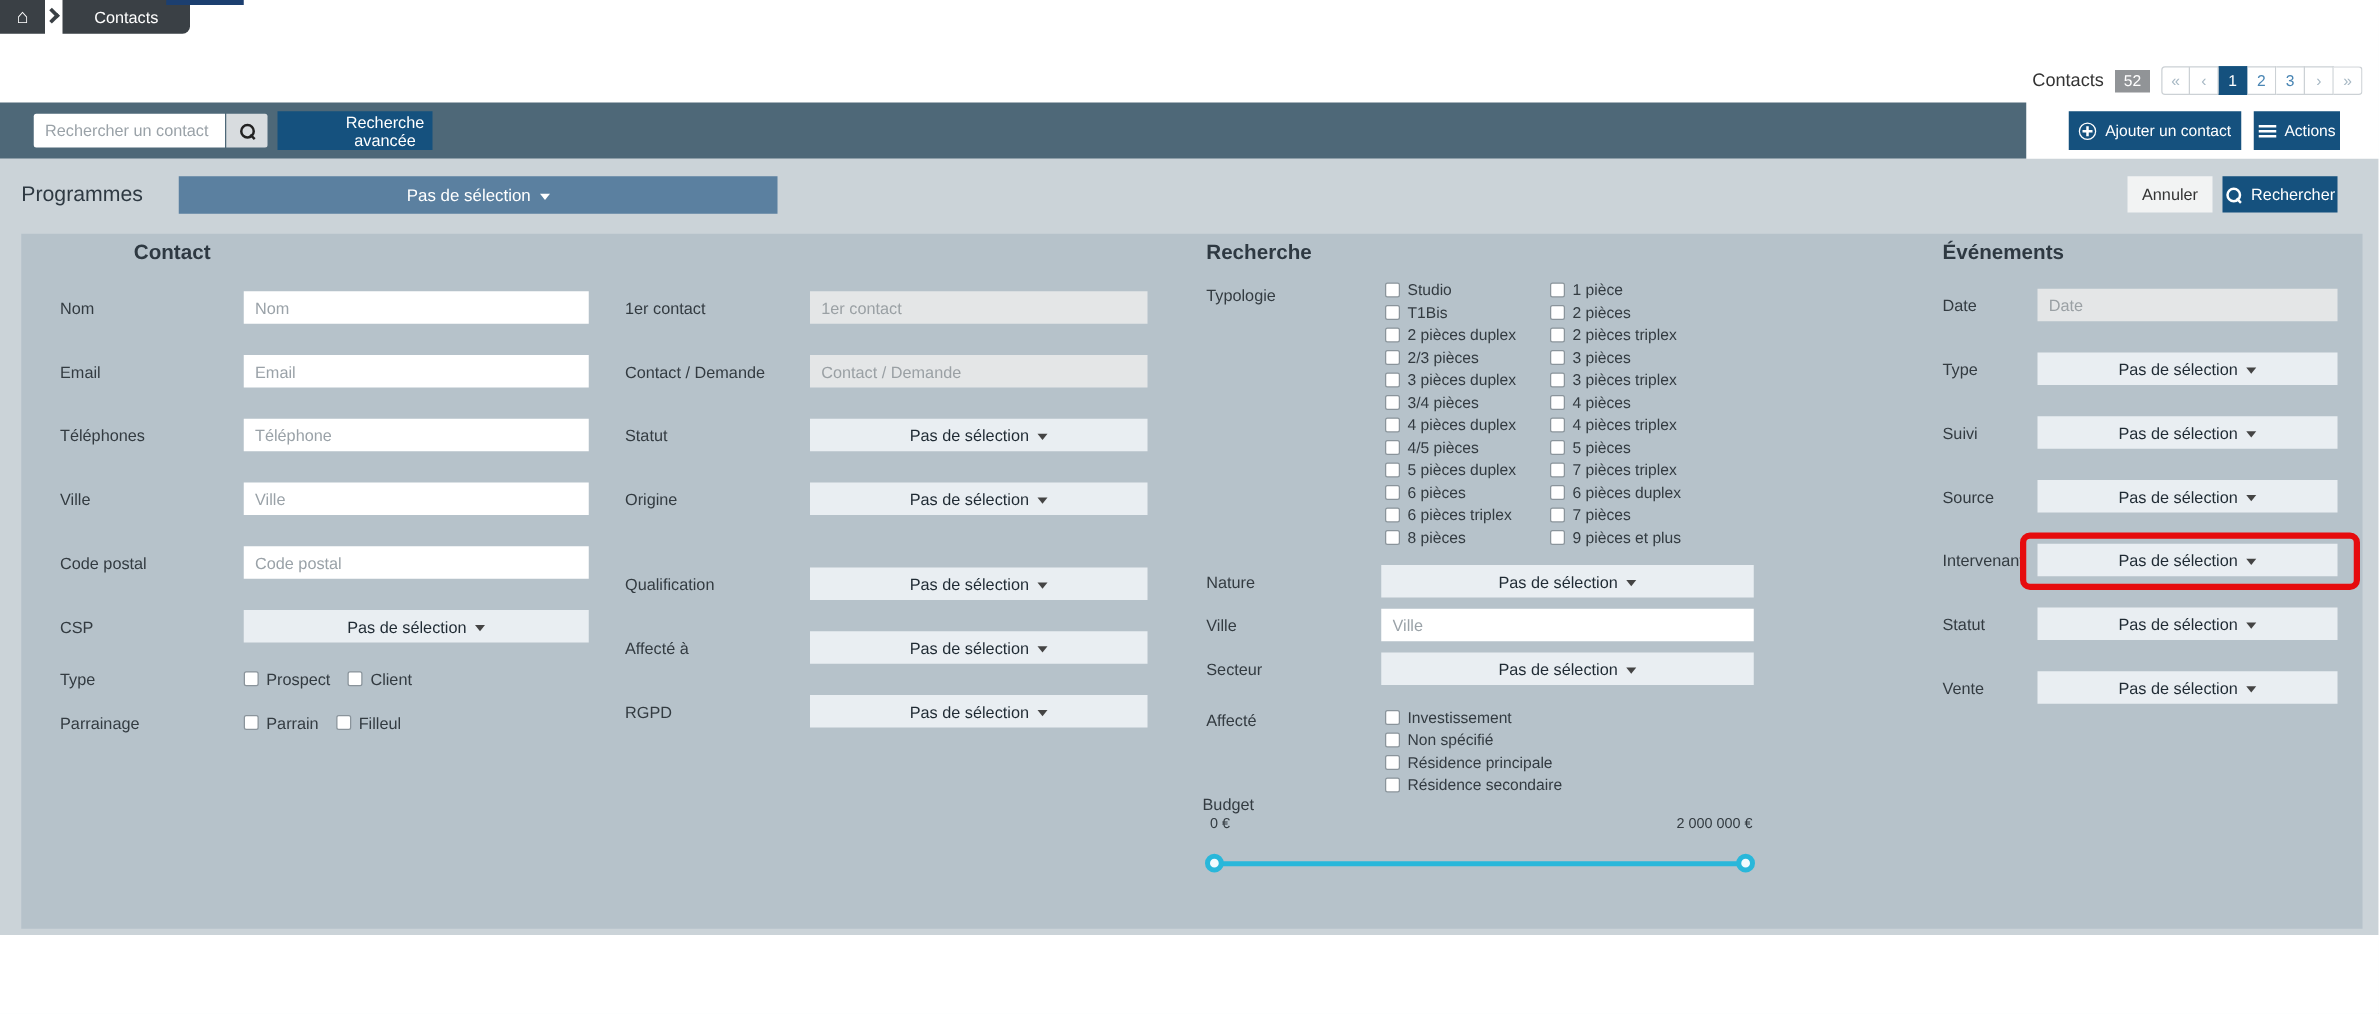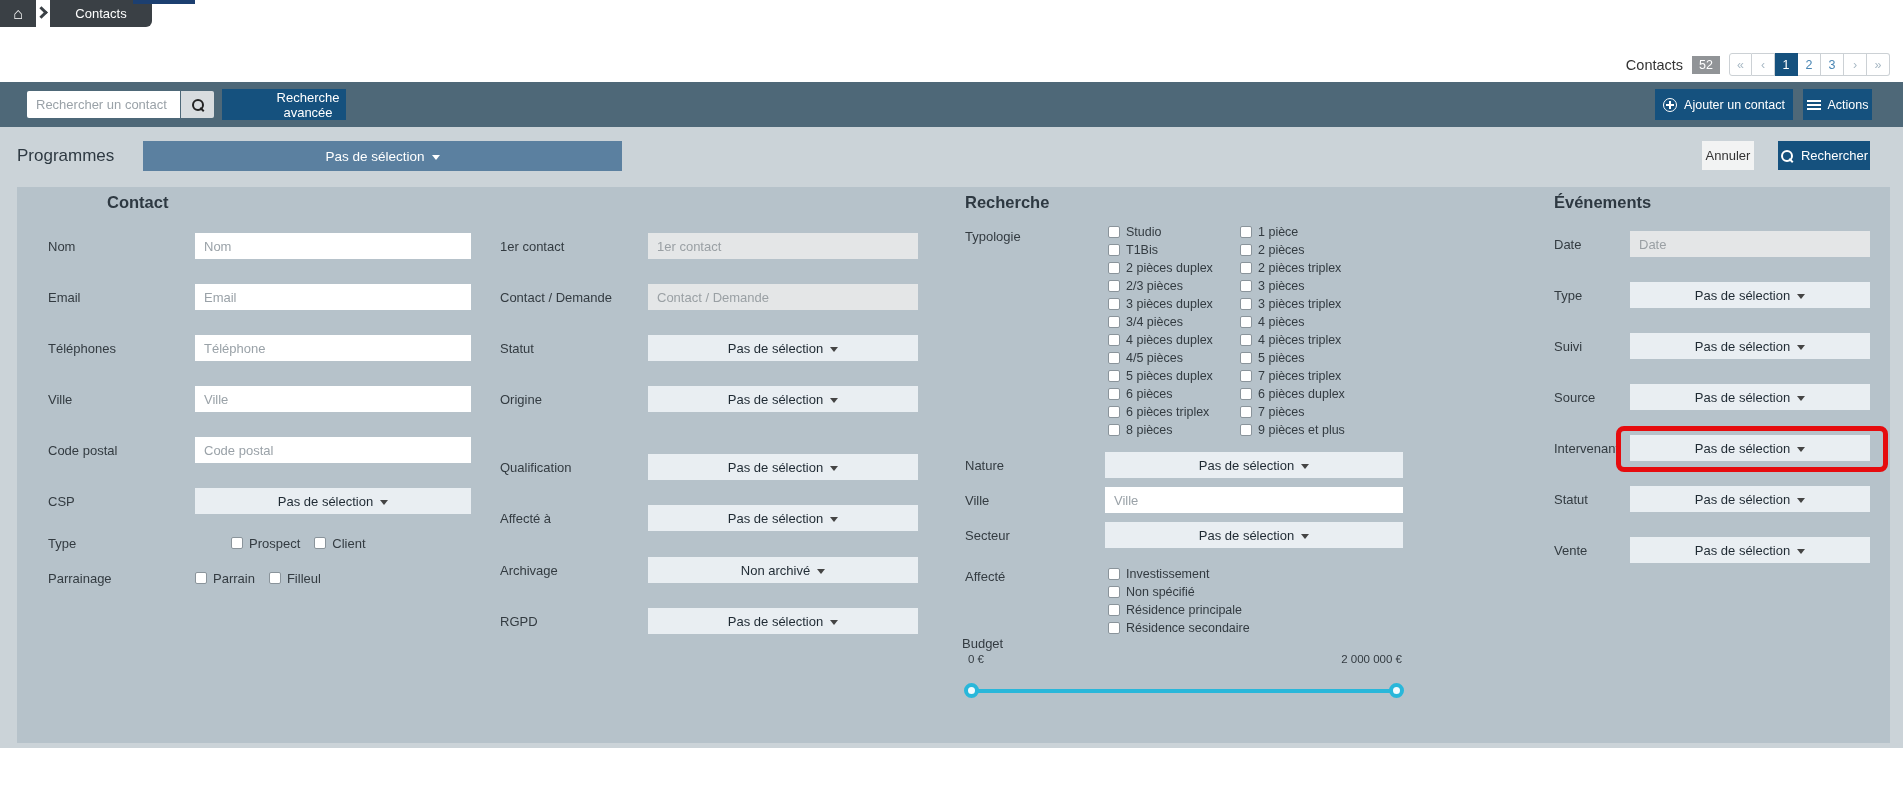--- a/index.html
+++ b/index.html
@@ -25,21 +25,21 @@
   .badge { background:#919497; color:#fff; font-size:12.5px; padding:2px 7px; }
   .pager { display:flex; }
   .pg { min-width:23px; height:23px; padding:0 4px; border:1px solid #ccd1d5; border-left-width:0;
         background:#fff; color:#4a86b4; font-size:12.5px; display:flex; align-items:center; justify-content:center; cursor:pointer; }
   .pg:first-child { border-left-width:1px; border-radius:3px 0 0 3px; }
   .pg:last-child { border-radius:0 3px 3px 0; }
   .pg.arrow { color:#a7b8c4; }
   .pg.active { background:#15517e; border-color:#15517e; color:#fff; }
 
   
-  .searchbar { position:absolute; left:0; top:82px; width:1903px; height:45px; background:#4e6878; }
+  .searchbar { position:absolute; left:0; top:82px; width:1621px; height:45px; background:#4e6878; }
   .search-input { position:absolute; left:27px; top:9px; width:153px; height:27px; border:none; background:#fff;
                   padding:0 9px; font-size:13px; color:#333; font-family:"Liberation Sans",sans-serif; border-radius:2px 0 0 2px; }
   .search-input::placeholder { color:#9aa2a8; }
   .search-btn { position:absolute; left:181px; top:9px; width:33px; height:27px; background:#d8dcdf; border:none;
                 display:flex; align-items:center; justify-content:center; color:#222; cursor:pointer; border-radius:0 2px 2px 0; }
   .btn-navy { background:#15517e; color:#fff; border:none; font-size:13px; font-family:"Liberation Sans",sans-serif;
               display:flex; align-items:center; justify-content:center; gap:7px; cursor:pointer; }
   .adv-btn { position:absolute; left:222px; top:7px; width:124px; height:31px;padding-left:48px; }
   .add-btn { position:absolute; left:1655px; top:7px; width:138px; height:31px; font-size:12.5px; }
   .act-btn { position:absolute; left:1803px; top:7px; width:69px; height:31px; font-size:12.5px; }
@@ -59,21 +59,21 @@
            border:4px solid transparent; border-top:5px solid #444; transform:translateY(3px); }
   .caret.white { border-top-color:#fff; }
   .chev { display:inline-block; width:9px; height:9px; border-top:3px solid #222; border-right:3px solid #222;
           transform:rotate(45deg); margin-right:10px; }
 
   
   .graybg { position:absolute; left:0; top:127px; width:1903px; height:621px; background:#cbd3d8; }
   .prog-label { position:absolute; left:17px; top:146px; font-size:17px; color:#2e3942; }
   .prog-dd { position:absolute; left:143px; top:141px; width:479px; height:30px; background:#5b80a0; color:#fff;
              display:flex; align-items:center; justify-content:center; font-size:13.5px; cursor:pointer; }
-  .cancel-btn { position:absolute; left:1702px; top:141px; width:52px; height:29px; background:#f2f3f3; color:#333;
+  .cancel-btn { position:absolute; left:1702px; top:141px; width:68px; height:29px; background:#f2f3f3; color:#333;
                 border:none; font-size:13px; font-family:"Liberation Sans",sans-serif; cursor:pointer; }
   .search2-btn { position:absolute; left:1778px; top:141px; width:92px; height:29px; font-size:13px; }
 
   
   .panel { position:absolute; left:17px; top:187px; width:1873px; height:556px; background:#b6c2ca; }
   .sect { position:absolute; font-size:16.5px; color:#2e3942;font-weight:bold; }
   .frow { display:flex; align-items:center; height:42px; margin-bottom:9px; }
   .frow.cbrow { height:18px; }
   .lbl { font-size:13px; color:#333b41; flex:none; }
   .fld { flex:1; }
@@ -194,21 +194,21 @@
       </div>
       <div class="frow">
         <div class="lbl" style="width:147px;">CSP</div>
         <div class="dd fld">
             <span>Pas de sélection</span>
             <span class="caret"></span>
           </div>
       </div>
       <div class="frow cbrow" style="margin-top:12px; margin-bottom:0;">
         <div class="lbl" style="width:147px;">Type</div>
-        <label class="cbo" style="margin-right:14px;margin-left:36px;">
+        <label class="cbo" style="margin-right:14px;">
             <span class="cb"></span>
             <span class="txt">Prospect</span>
           </label>
         <label class="cbo">
             <span class="cb"></span>
             <span class="txt">Client</span>
           </label>
       </div>
       <div class="frow cbrow" style="margin-top:17px;">
         <div class="lbl" style="width:147px;">Parrainage</div>
@@ -250,27 +250,20 @@
         <div class="lbl" style="width:148px;">Qualification</div>
         <div class="dd fld">
             <span>Pas de sélection</span>
             <span class="caret"></span>
           </div>
       </div>
       <div class="frow">
         <div class="lbl" style="width:148px;">Affecté à</div>
         <div class="dd fld">
             <span>Pas de sélection</span>
-            <span class="caret"></span>
-          </div>
-      </div>
-      <div class="frow" style="margin-top:10px;">
-        <div class="lbl" style="width:148px;">Archivage</div>
-        <div class="dd fld">
-            <span>Non archivé</span>
             <span class="caret"></span>
           </div>
       </div>
       <div class="frow">
         <div class="lbl" style="width:148px;">RGPD</div>
         <div class="dd fld">
             <span>Pas de sélection</span>
             <span class="caret"></span>
           </div>
       </div>

